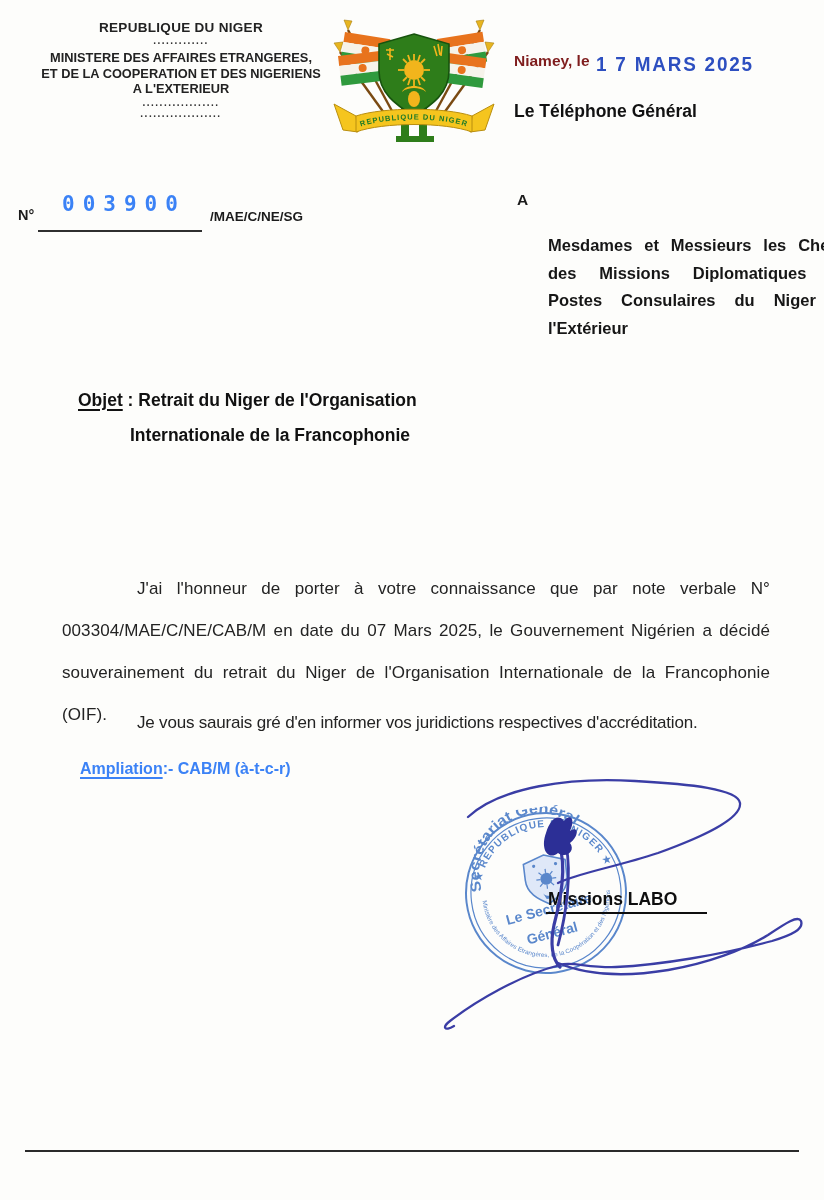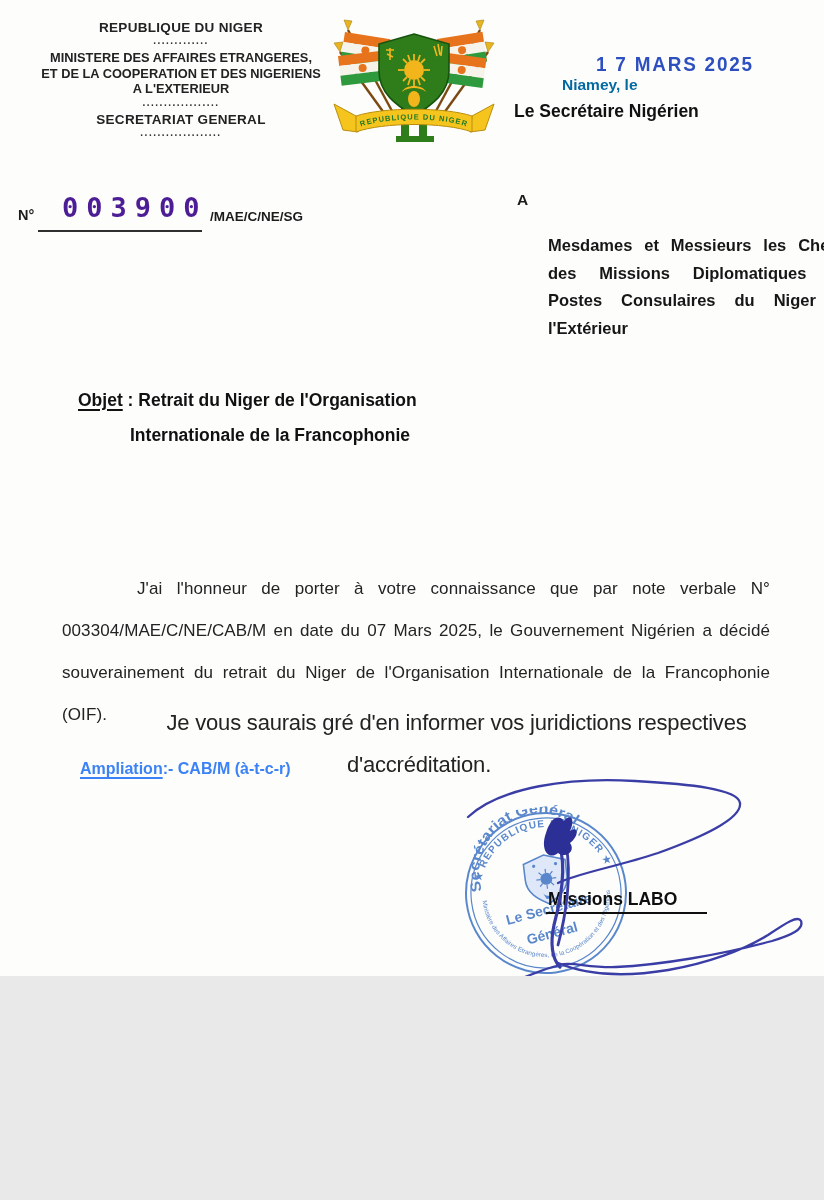--- a/index.html
+++ b/index.html
@@ -1,62 +1,62 @@
 <!DOCTYPE html>
 <html><head>
 <meta charset="utf-8">
 <style>
   html,body{margin:0;padding:0;}
   body{background:#e9e9e9;font-family:"Liberation Sans", sans-serif;}
   .page{
-    position:relative;width:824px;height:976px;margin:0 auto;
+    position:relative;width:824px;height:1200px;margin:0 auto;
     background:#fdfdfb;overflow:hidden;color:#1b1b1b;
   }
   
   .lh{position:absolute;left:22px;top:20px;width:318px;text-align:center;font-weight:bold;color:#222;}
   .lh .country{font-size:13.5px;letter-spacing:.3px;}
   .lh .sep{font-size:10px;letter-spacing:1.5px;line-height:11px;color:#333;}
   .lh .ministry{font-size:12.8px;line-height:15.5px;margin-top:4px;}
   .lh .secretariat{font-size:13.5px;margin-top:4px;letter-spacing:.3px;}
   
   .emblem{position:absolute;left:328px;top:8px;width:172px;height:140px;}
   
-  .dateline{position:absolute;left:514px;top:76px;font-weight:bold;font-size:15.5px;color:#0369a1;margin-left:48px;}
+  .dateline{position:absolute;left:514px;top:52px;font-weight:bold;font-size:15.5px;color:#7f1d1d;}
   .date-stamp{
     position:absolute;left:596px;top:52px;color:#2d4fc0;font-weight:bold;font-size:21px;
     letter-spacing:2px;transform:scaleX(.9);transform-origin:left top;white-space:nowrap;
     font-family:"Liberation Sans",sans-serif;
   }
   .sg-title{position:absolute;left:514px;top:101px;font-weight:bold;font-size:17.5px;color:#111;}
   
   .ref-label{position:absolute;left:18px;top:207px;font-weight:bold;font-size:14.5px;}
   .ref-line{position:absolute;left:38px;top:206px;width:164px;height:24px;border-bottom:2px solid #2f2f2f;}
   .ref-number{
-    position:absolute;left:62px;top:192px;color:#4c1d95;font-family:"DejaVu Sans Mono",monospace;
-    font-weight:bold;font-size:27px;letter-spacing:8px;white-space:nowrap;
+    position:absolute;left:62px;top:192px;color:#3b82f6;font-family:"DejaVu Sans Mono",monospace;
+    font-weight:bold;font-size:21px;letter-spacing:8px;white-space:nowrap;
   }
   .ref-code{position:absolute;left:210px;top:209px;font-weight:bold;font-size:13.5px;}
   
   .to-a{position:absolute;left:517px;top:191px;font-weight:bold;font-size:15.5px;}
   .addressee{
     position:absolute;left:513px;top:232px;width:296px;font-weight:bold;font-size:16.5px;
     line-height:27.5px;text-align:justify;color:#161616;margin-left:35px;
   }
   
   .objet{position:absolute;left:78px;top:383px;font-weight:bold;font-size:17.5px;line-height:35px;color:#111;}
   .objet .lbl{text-decoration:underline;text-decoration-thickness:2px;text-underline-offset:3px;}
   .objet .l2{margin-left:52px;}
   
   .para1{
     position:absolute;left:62px;top:568px;width:708px;font-size:17px;line-height:42px;
     text-align:justify;text-indent:75px;color:#232323;letter-spacing:.1px;
   }
   .para2{
-    position:absolute;left:62px;top:702px;width:714px;font-size:22px;line-height:42px;
-    text-indent:75px;color:#232323;letter-spacing:-.2px;text-align:center;
+    position:absolute;left:62px;top:702px;width:714px;font-size:17px;line-height:42px;
+    text-indent:75px;color:#232323;letter-spacing:-.2px;
   }
   .ampliation{position:absolute;left:80px;top:760px;font-weight:bold;font-size:16px;color:#3b82f6;}
   .ampliation .lbl{text-decoration:underline;text-decoration-thickness:2px;text-underline-offset:3px;}
   
   .stamp{position:absolute;left:460px;top:807px;width:172px;height:172px;opacity:.92;transform:rotate(-7deg);}
   .sig-name{
     position:absolute;left:546px;top:889px;font-weight:bold;font-size:17.5px;color:#0e0e0e;
     border-bottom:2.5px solid #0e0e0e;padding:0 30px 2px 2px;z-index:3;white-space:nowrap;
   }
   .sig-ink{position:absolute;left:420px;top:775px;width:400px;height:262px;z-index:4;pointer-events:none;}
@@ -74,21 +74,20 @@
 
   <div class="lh">
     <div class="country">REPUBLIQUE DU NIGER</div>
     <div class="sep">.............</div>
     <div class="ministry">
       <div>MINISTERE DES AFFAIRES ETRANGERES,</div>
       <div>ET DE LA COOPERATION ET DES NIGERIENS</div>
       <div>A L'EXTERIEUR</div>
     </div>
     <div class="sep">..................</div>
-    <div class="secretariat">SECRETARIAT GENERAL</div>
     <div class="sep">...................</div>
   </div>
 
   <svg class="emblem" viewBox="0 0 172 140">
 
     <g stroke="#7a4a12" stroke-width="2.4">
       <line x1="20" y1="22" x2="70" y2="114"></line>
       <line x1="64" y1="116" x2="12" y2="44"></line>
       <line x1="152" y1="22" x2="102" y2="114"></line>
       <line x1="108" y1="116" x2="160" y2="44"></line>
@@ -173,21 +172,21 @@
       <path d="M28,108 C55,99 117,99 144,108 L144,124 C117,114 55,114 28,124 Z" fill="#f5c51e" stroke="#b98e0e" stroke-width="1"></path>
       <path id="bannerPath" d="M32,119 C58,109 114,109 140,119" fill="none"></path>
       <text font-size="7.5" font-weight="bold" fill="#1c7a28" letter-spacing="1">
         <textPath href="#bannerPath" startOffset="50%" text-anchor="middle">REPUBLIQUE DU NIGER</textPath>
       </text>
     </g>
   </svg>
 
   <div class="dateline">Niamey, le</div>
   <div class="date-stamp">1 7 MARS 2025</div>
-  <div class="sg-title">Le Secrétaire Nigérien</div>
+  <div class="sg-title">Le Téléphone Général</div>
 
   <div class="ref-label">N°</div>
   <div class="ref-line"></div>
   <div class="ref-number">003900</div>
   <div class="ref-code">/MAE/C/NE/SG</div>
 
   <div class="to-a">A</div>
   <div class="addressee">Mesdames et Messieurs les Chefs des Missions Diplomatiques et Postes Consulaires du Niger à l'Extérieur</div>
 
   <div class="objet">

